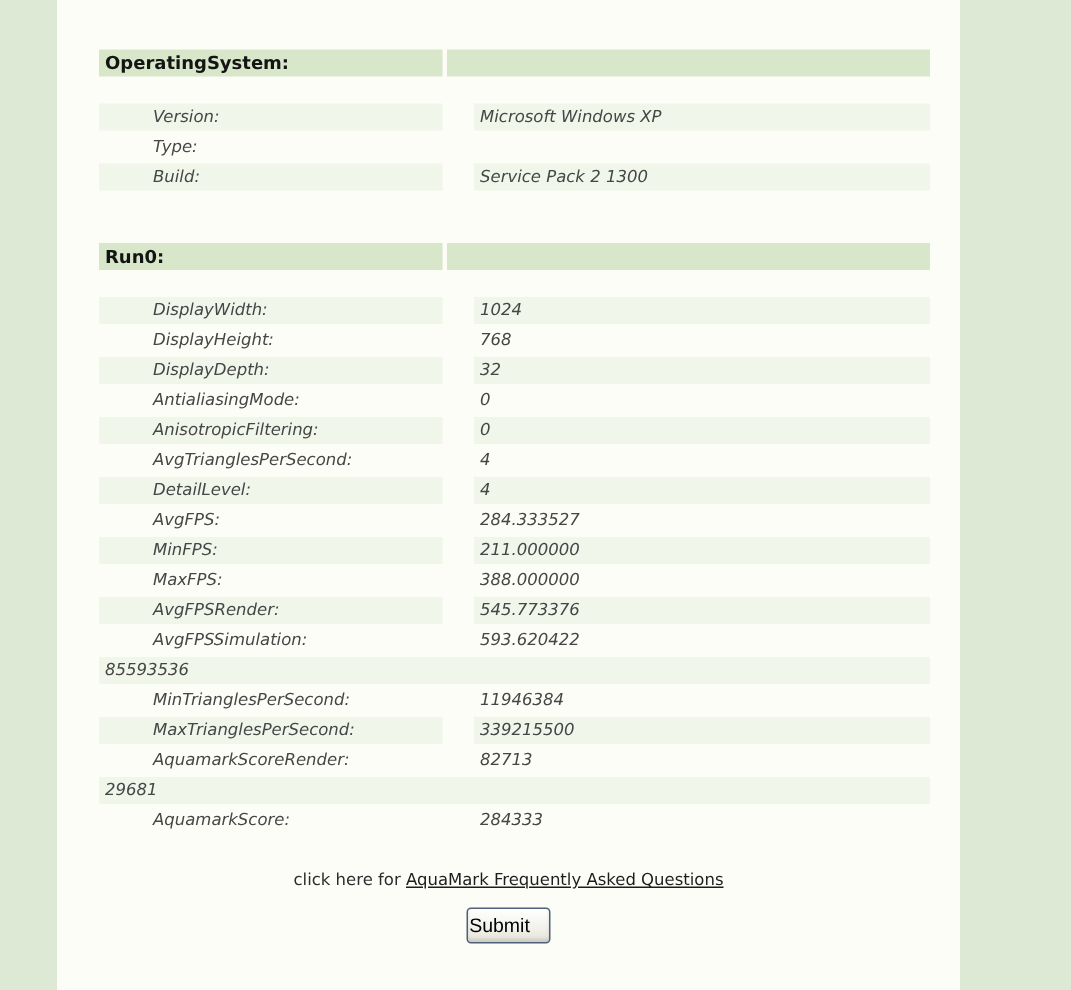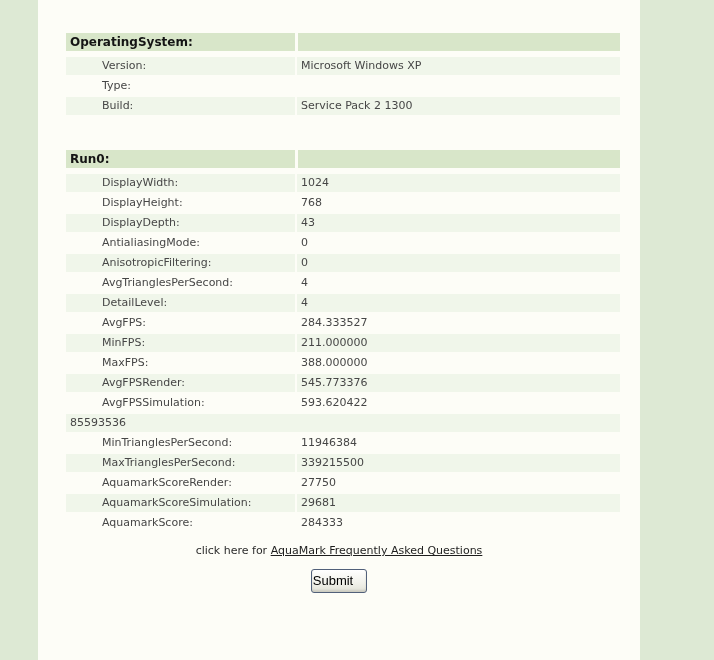--- a/index.html
+++ b/index.html
@@ -27,62 +27,63 @@
   .results {
     margin-left: 28px;
     width: 554px;
   }
   .section { width: 554px; }
   .section + .section { margin-top: 35px; }
   .header-row {
     display: flex;
     gap: 3px;
     height: 18px;
-    margin-bottom: 6px;
+    margin-bottom: 18px;
   }
   .hcell {
     background: var(--header-bg, #d8e6c9);
     height: 18px;
   }
   .hcell.label-h {
     width: 229px;
     box-sizing: border-box;
     padding-left: 4px;
     line-height: 18px;
     font-size: 12px;
     font-weight: bold;
     color: var(--header-text, #141414);
   }
   .hcell.value-h { flex: 1; }
   .row {
     display: flex;
-    gap: 2px;
+    gap: 21px;
     height: 18px;
     margin-bottom: 2px;
+    font-style: italic;
   }
   .cell {
     height: 18px;
     line-height: 18px;
     font-size: 11px;
     color: var(--text, #464646);
     box-sizing: border-box;
     white-space: nowrap;
     overflow: hidden;
   }
   .cell.label {
     width: 229px;
     padding-left: 36px;
   }
   .cell.value {
     flex: 1;
     padding-left: 4px;
   }
   .row.alt .cell { background: var(--row-alt-bg, #f0f6ea); }
   .footer {
-    margin-top: 12px;
+    margin-top: 24px;
     text-align: center;
   }
   .faq-line {
     font-size: 11px;
     color: #2b2b2b;
     height: 14px;
     line-height: 14px;
   }
   .faq-line a {
     color: #1d1d1d;
@@ -142,21 +143,21 @@
     <div class="cell value">1024</div>
   </div>
 
   <div class="row">
     <div class="cell label">DisplayHeight:</div>
     <div class="cell value">768</div>
   </div>
 
   <div class="row alt">
     <div class="cell label">DisplayDepth:</div>
-    <div class="cell value">43</div>
+    <div class="cell value">32</div>
   </div>
 
   <div class="row">
     <div class="cell label">AntialiasingMode:</div>
     <div class="cell value">0</div>
   </div>
 
   <div class="row alt">
     <div class="cell label">AnisotropicFiltering:</div>
     <div class="cell value">0</div>
@@ -206,25 +207,24 @@
     <div class="cell value">11946384</div>
   </div>
 
   <div class="row alt">
     <div class="cell label">MaxTrianglesPerSecond:</div>
     <div class="cell value">339215500</div>
   </div>
 
   <div class="row">
     <div class="cell label">AquamarkScoreRender:</div>
-    <div class="cell value">27750</div>
-  </div>
-
-  <div class="row alt">
-    <div class="cell label">AquamarkScoreSimulation:</div>
+    <div class="cell value">82713</div>
+  </div>
+
+  <div class="row alt">
     <div class="cell value">29681</div>
   </div>
 
   <div class="row">
     <div class="cell label">AquamarkScore:</div>
     <div class="cell value">284333</div>
   </div>
 </div>
   </div>
 </div>

